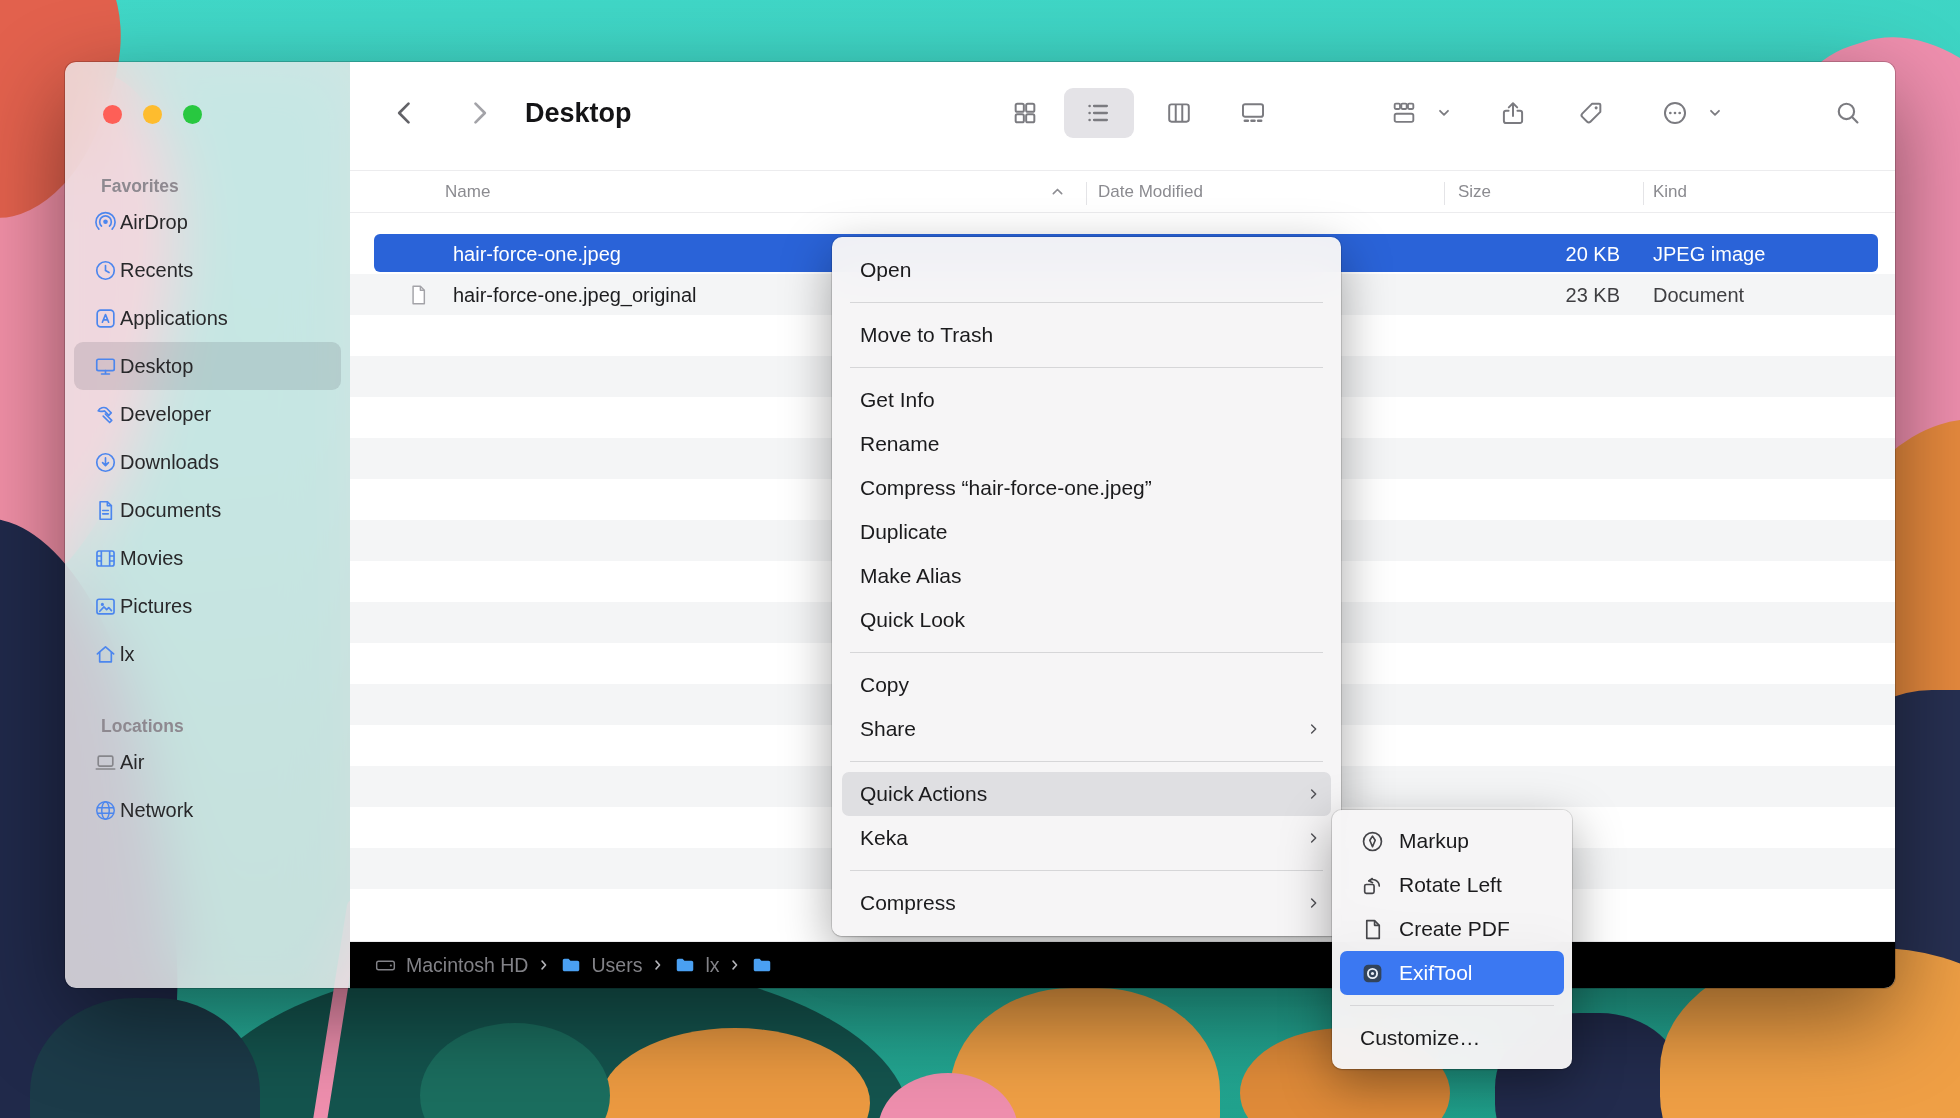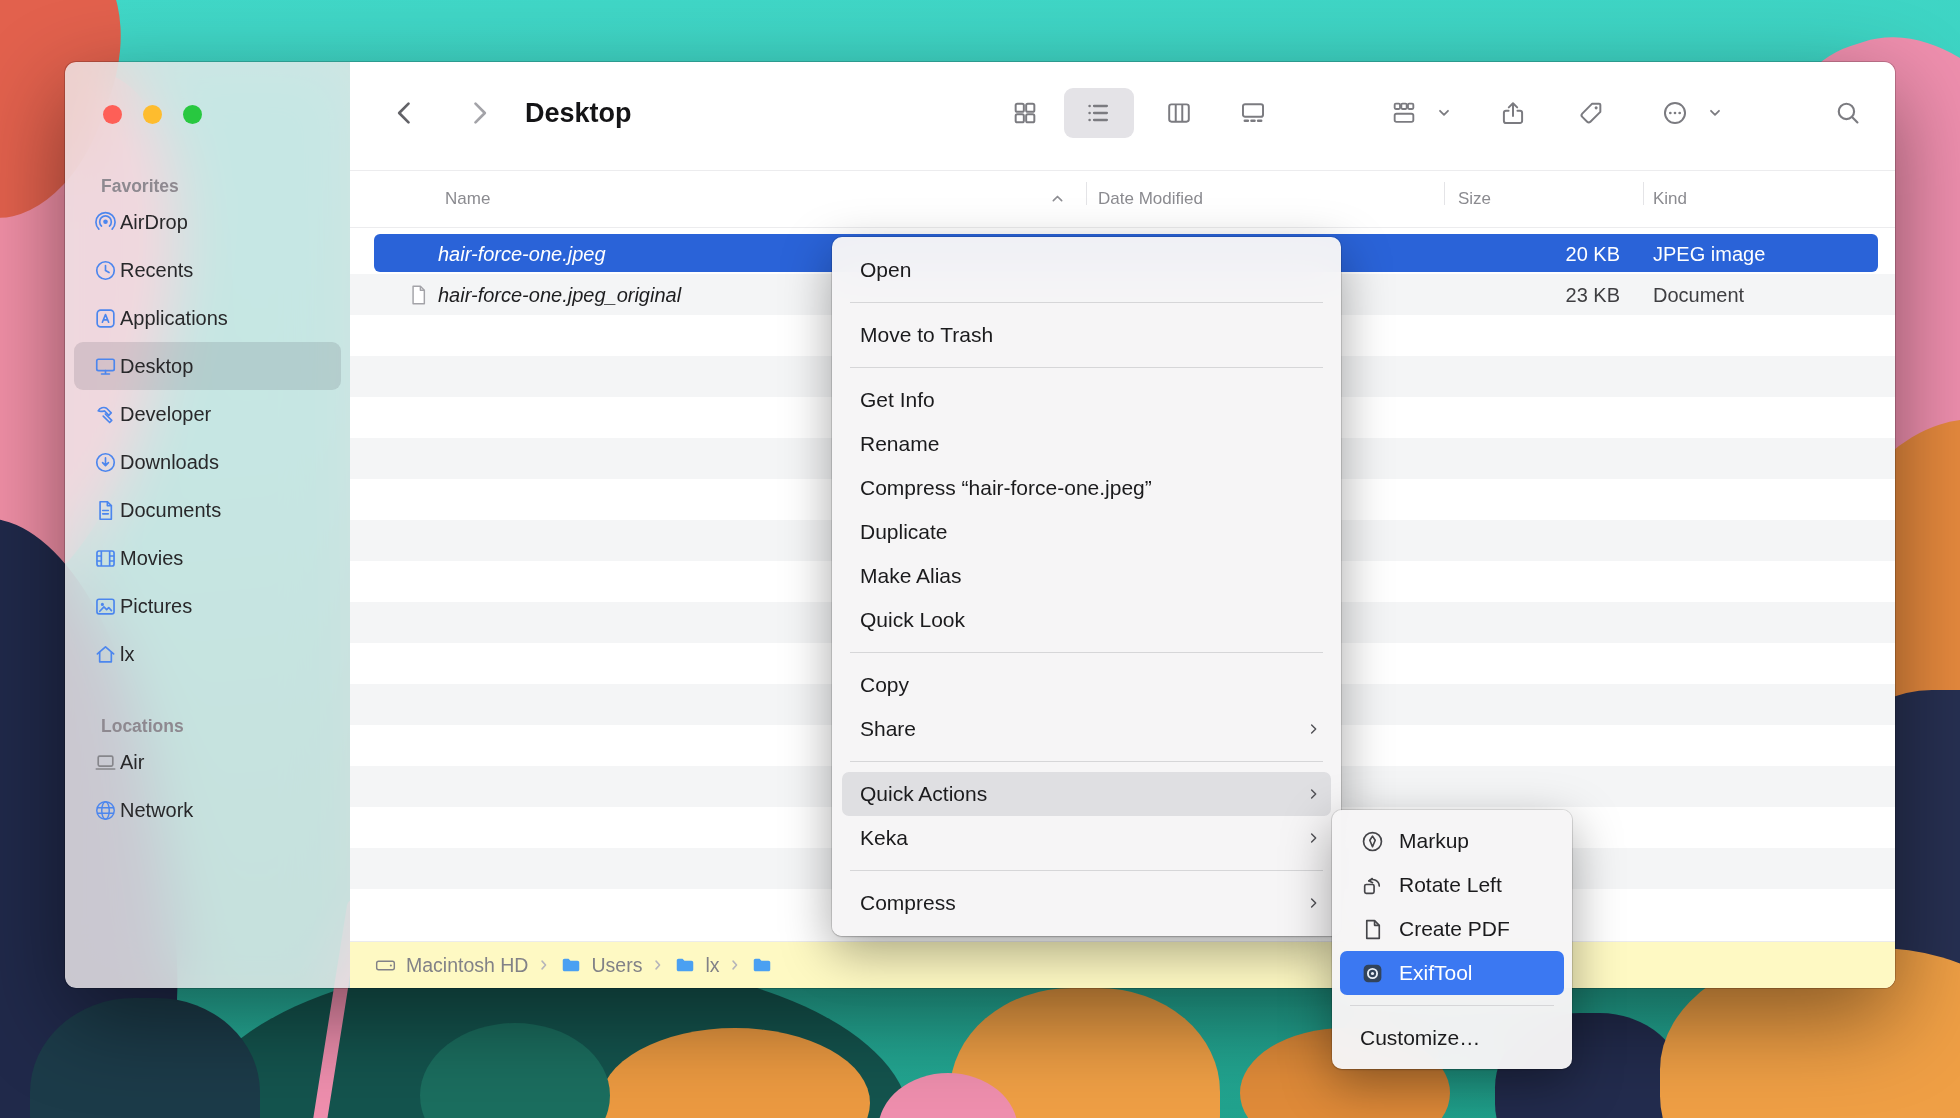--- a/index.html
+++ b/index.html
@@ -53,43 +53,43 @@
   .main { position:absolute; left:285px; top:0; right:0; bottom:0; background:#ffffff; }
 
   
   .tb { position:absolute; top:51px; transform:translate(-50%,-50%); color:#7b7b80; }
   .tb.nav-back { color:#636368; } .tb.nav-fwd { color:#a3a3a8; }
   .seg-sel { position:absolute; left:714px; top:26px; width:70px; height:50px; border-radius:9px; background:#e4e3e7; }
   .win-title { position:absolute; left:175px; top:51px; transform:translateY(-50%);
     font-size:27px; font-weight:700; color:#141416; }
 
   
-  .col-header { position:absolute; top:108px; left:0; right:0; height:58px;
+  .col-header { position:absolute; top:108px; left:0; right:0; height:43px;
     border-top:1px solid #ececee; border-bottom:1px solid #ececee; font-size:17px; color:#8b8b90; }
   .col-label { position:absolute; top:50%; transform:translateY(-50%); }
   .col-div { position:absolute; top:11px; height:23px; width:1px; background:#e4e4e7; }
   .sort-ic { position:absolute; left:700px; top:50%; transform:translateY(-50%); color:#8e8e93; }
 
   
   .rows { position:absolute; top:171px; left:0; right:0; }
   .row { position:relative; height:41px; }
   .row:nth-child(even) { background:#f4f5f6; }
   .sel-pill { position:absolute; left:24px; right:17px; top:1px; bottom:2px; background:#2a63d8; border-radius:6px; }
   .fcell { position:absolute; top:50%; transform:translateY(-50%); font-size:20px; white-space:nowrap; }
-  .fname { left:88px; color:#1d1d1f;font-style:italic; }
+  .fname { left:103px; color:#1d1d1f; }
   .fsize { right:275px; color:#3f3f42; }
   .fkind { left:1303px; color:#3f3f42; }
   .sel-t { color:#ffffff; }
   .file-ic { position:absolute; left:56px; top:50%; transform:translateY(-50%); }
   .thumb { width:25px; height:20px; border-radius:3px;
     background:linear-gradient(140deg,#8a7a66 0%,#4a4038 55%,#23201d 100%);
     box-shadow:inset 0 0 0 1px rgba(255,255,255,.35); }
 
   
-  .pathbar { position:absolute; left:0; right:0; bottom:0; height:47px; background:#fef9c3;
+  .pathbar { position:absolute; left:0; right:0; bottom:0; height:47px; background:#000000;
     border-top:1px solid #ebebed; display:flex; align-items:center; padding-left:24px; gap:9px;
     font-size:19.5px; color:#828287; }
   .path-seg { display:flex; align-items:center; gap:9px; }
   .path-chev { color:#b5b5ba; }
 
   
   .menu { position:absolute; background:rgba(246,245,246,.97); border-radius:10px;
     box-shadow:0 1px 2px rgba(0,0,0,.18), 0 16px 50px rgba(0,0,0,.35), 0 0 0 1px rgba(0,0,0,.10);
     backdrop-filter:blur(24px); -webkit-backdrop-filter:blur(24px);
     font-size:21px; color:#1b1b1d; z-index:40; }

